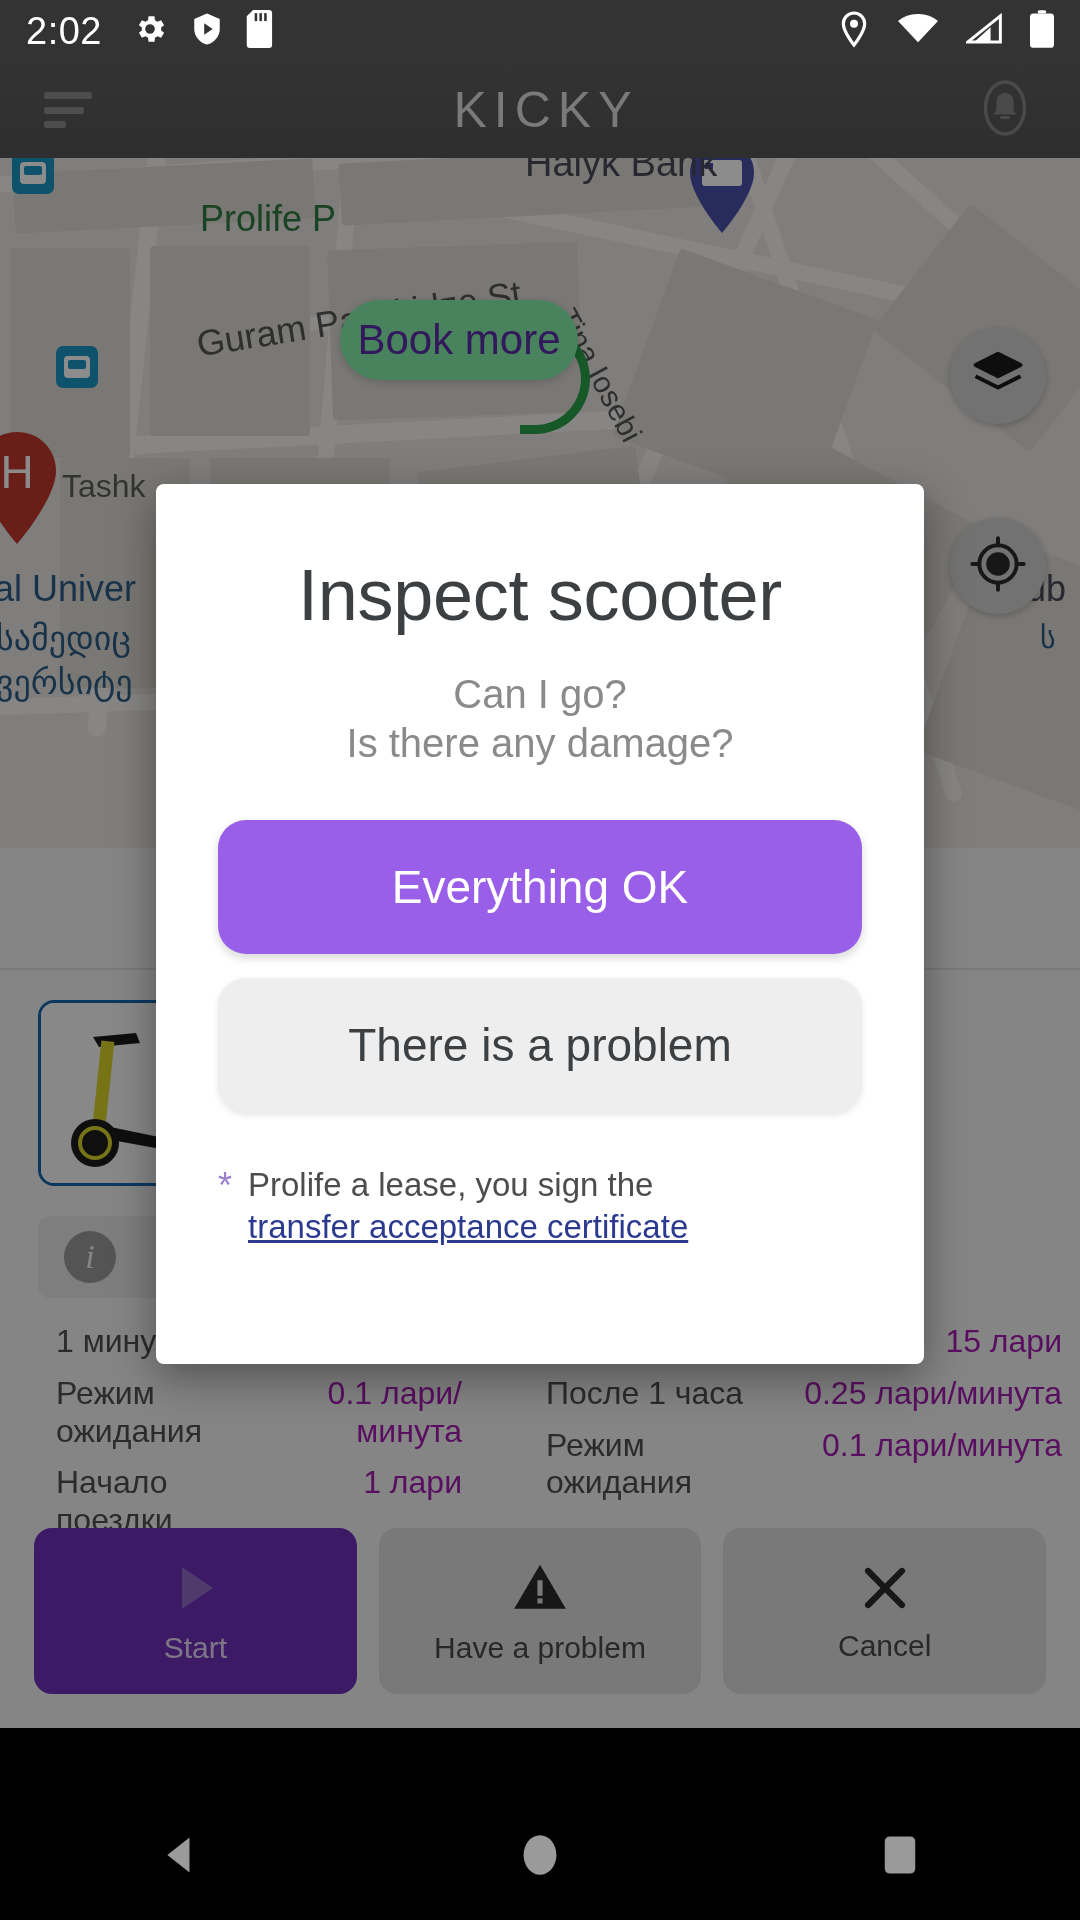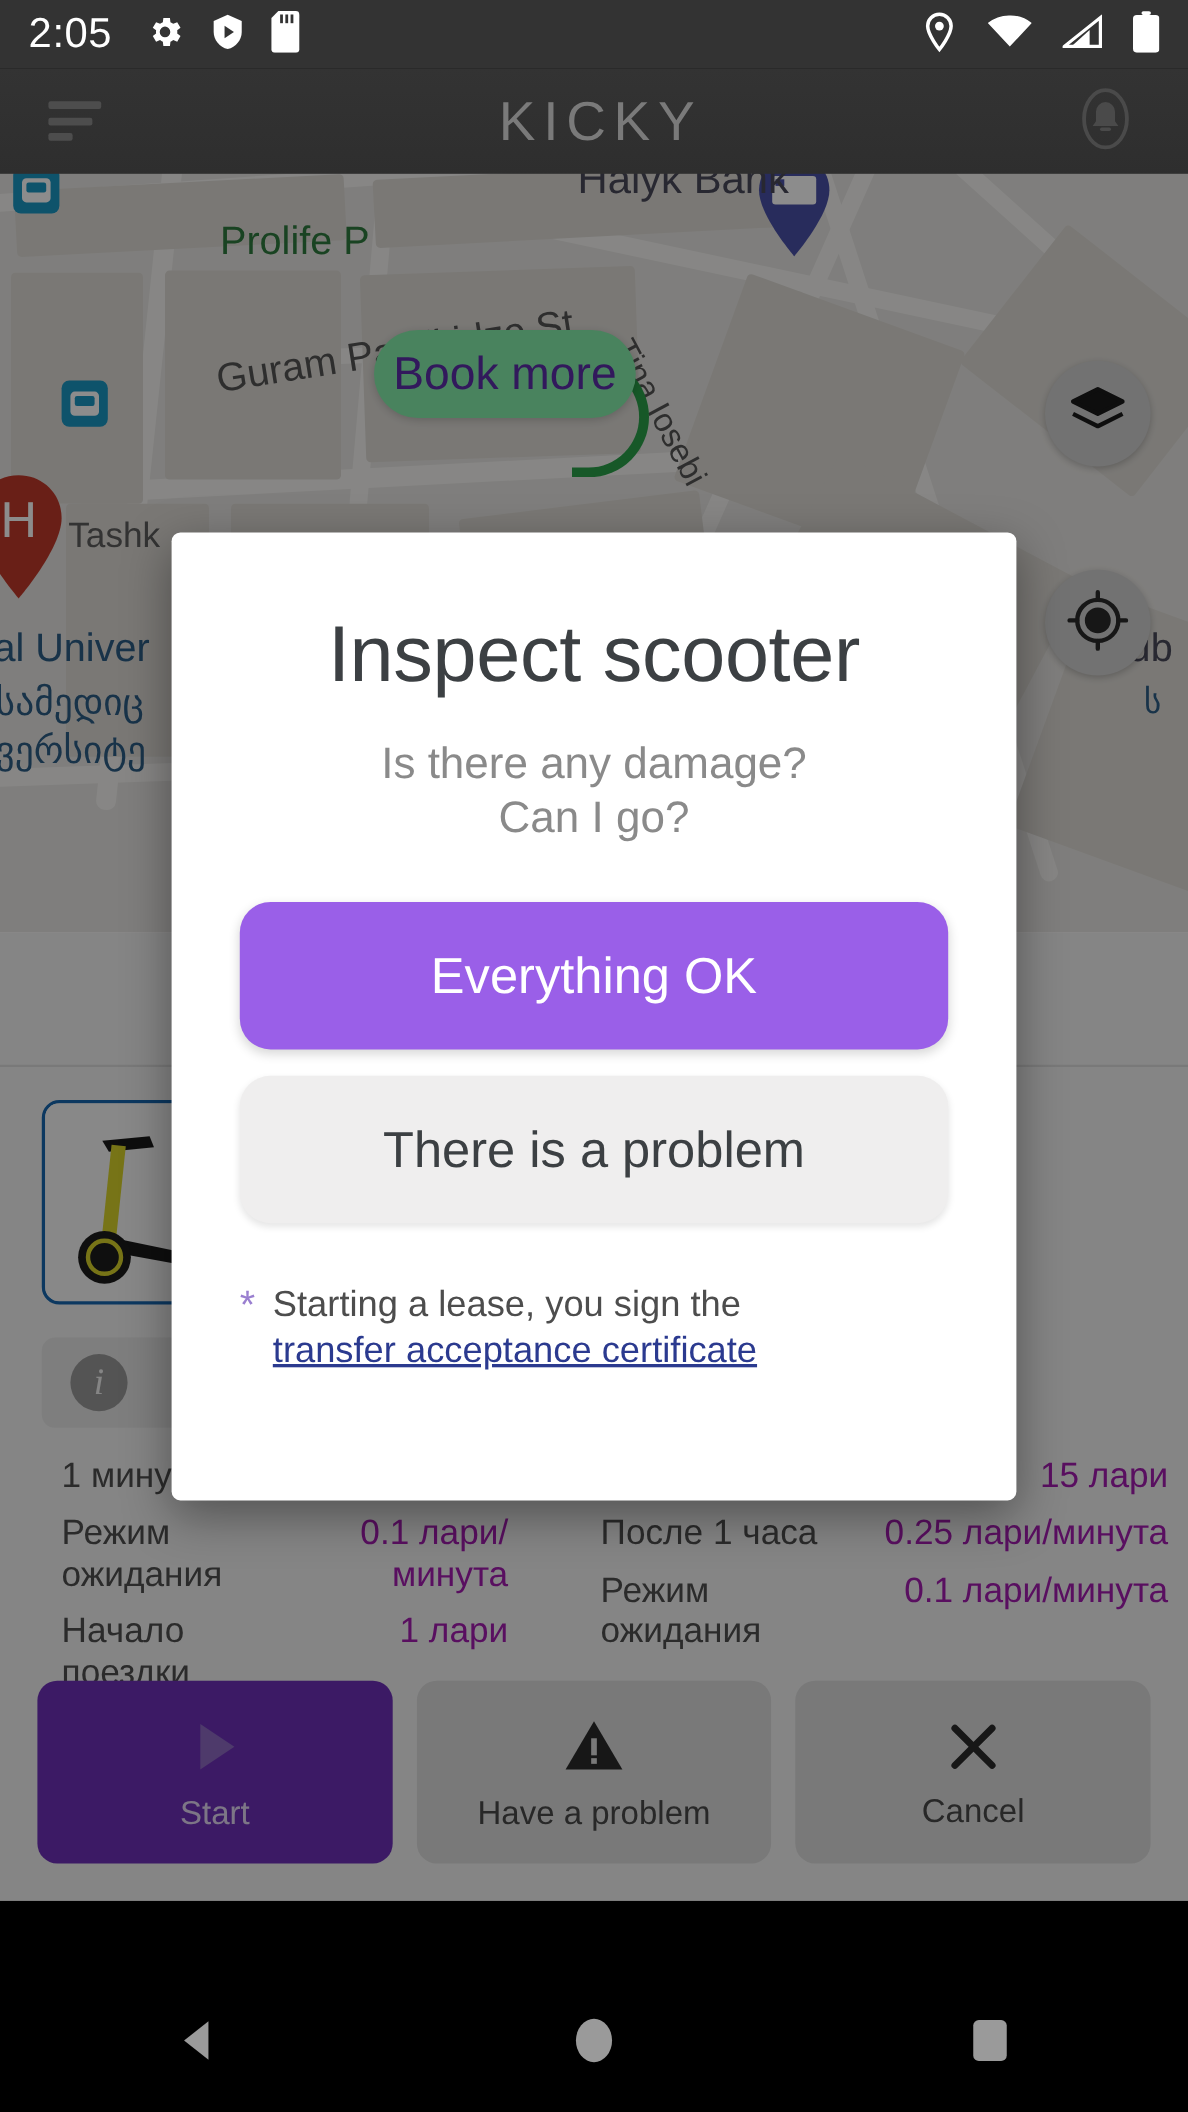--- a/index.html
+++ b/index.html
@@ -340,21 +340,21 @@
             </svg>
         </span>
         <span class="lbl">Cancel</span>
       </div>
     </div>
 
     <div class="sheet-dim"></div>
   </div>
 
   <div class="statusbar">
-    <span class="sb-time">2:05</span>
+    <span class="sb-time">2:02</span>
     <span class="sb-left-icons">
       <span class="sb-ico">
         <svg width="36" height="36" viewBox="0 0 24 24" fill="#fff">
             <path d="M19.4 13a7.6 7.6 0 000-2l2-1.5-2-3.4-2.4 1a7.6 7.6 0 00-1.7-1L15 3.5h-4l-.3 2.6a7.6 7.6 0 00-1.7 1l-2.4-1-2 3.4L6.6 11a7.6 7.6 0 000 2l-2 1.5 2 3.4 2.4-1a7.6 7.6 0 001.7 1l.3 2.6h4l.3-2.6a7.6 7.6 0 001.7-1l2.4 1 2-3.4zM12 15.2A3.2 3.2 0 1112 8.8a3.2 3.2 0 010 6.4z"></path>
           </svg>
       </span>
       <span class="sb-ico">
         <svg width="34" height="36" viewBox="0 0 24 24" fill="#fff">
             <path d="M12 1 3 5v7c0 5.2 3.8 9.7 9 11 5.2-1.3 9-5.8 9-11V5z"></path>
             <path d="M10 8l6 4-6 4z" fill="#333"></path>
@@ -412,29 +412,29 @@
           <path d="M10.4 17.4h3.2" stroke="#4a4a4a" stroke-width="1.4" stroke-linecap="round"></path>
         </svg>
       </span>
     </div>
   </div>
 
   <div class="scrim"></div>
   <div class="dialog">
     <div class="dlg-title">Inspect scooter</div>
     <div class="dlg-sub">
+      <div>Can I go?</div>
       <div>Is there any damage?</div>
-      <div>Can I go?</div>
     </div>
     <button class="btn btn-primary">Everything OK</button>
     <button class="btn btn-secondary">There is a problem</button>
     <div class="note">
       <span class="star">*</span>
       <span class="body">
-        <span>Starting a lease, you sign the</span><br>
+        <span>Prolife a lease, you sign the</span><br>
         <a href="#">transfer acceptance certificate</a>
       </span>
     </div>
   </div>
 
   <div class="navbar">
     <div class="nav-btn">
       <span>
         <svg width="38" height="42" viewBox="0 0 24 26">
             <path d="M18 2 4 13l14 11z" fill="#9a9a9a"></path>

